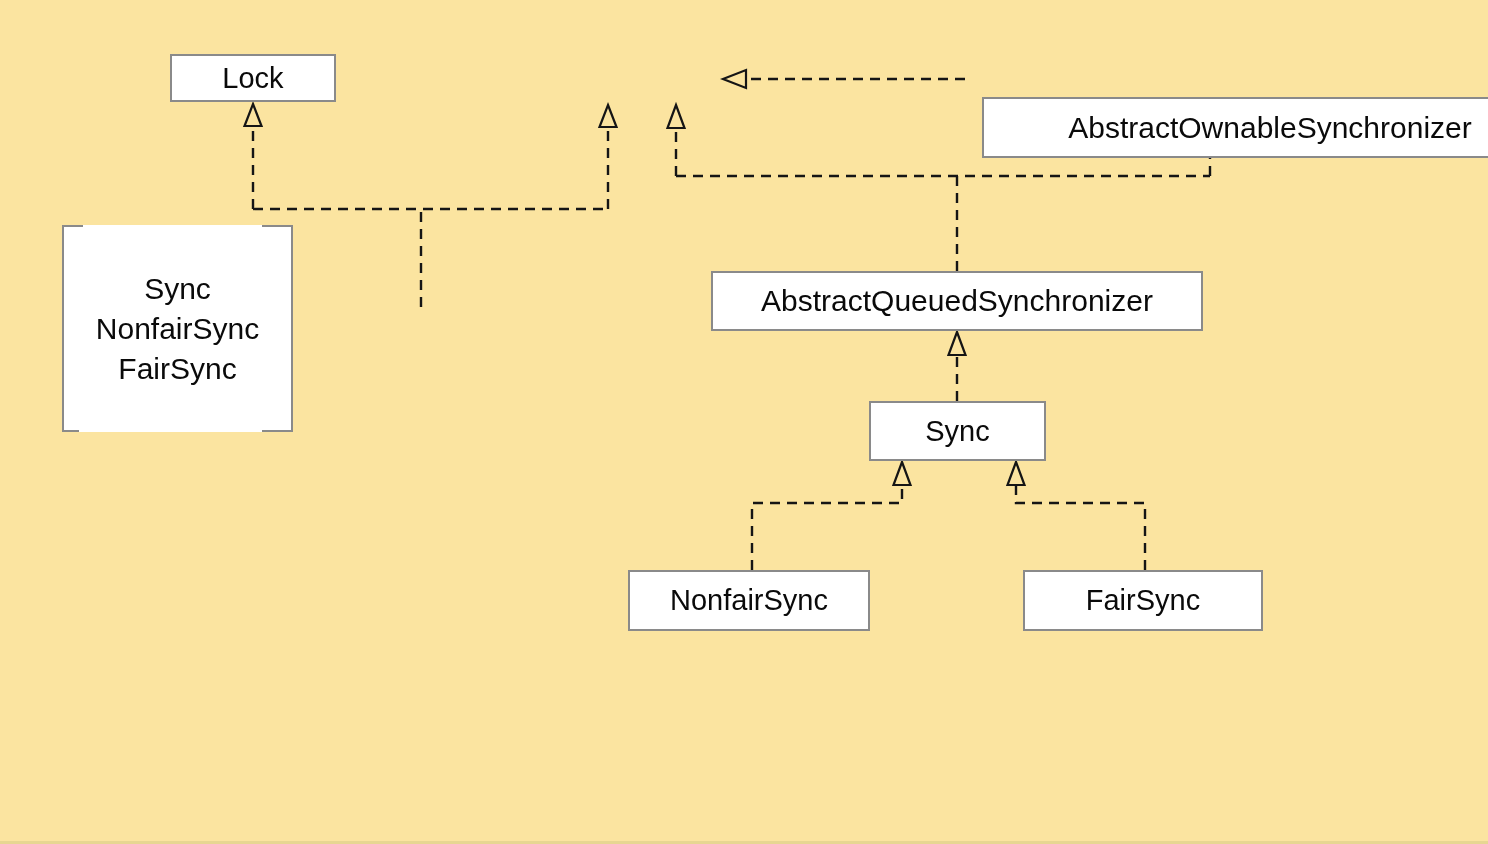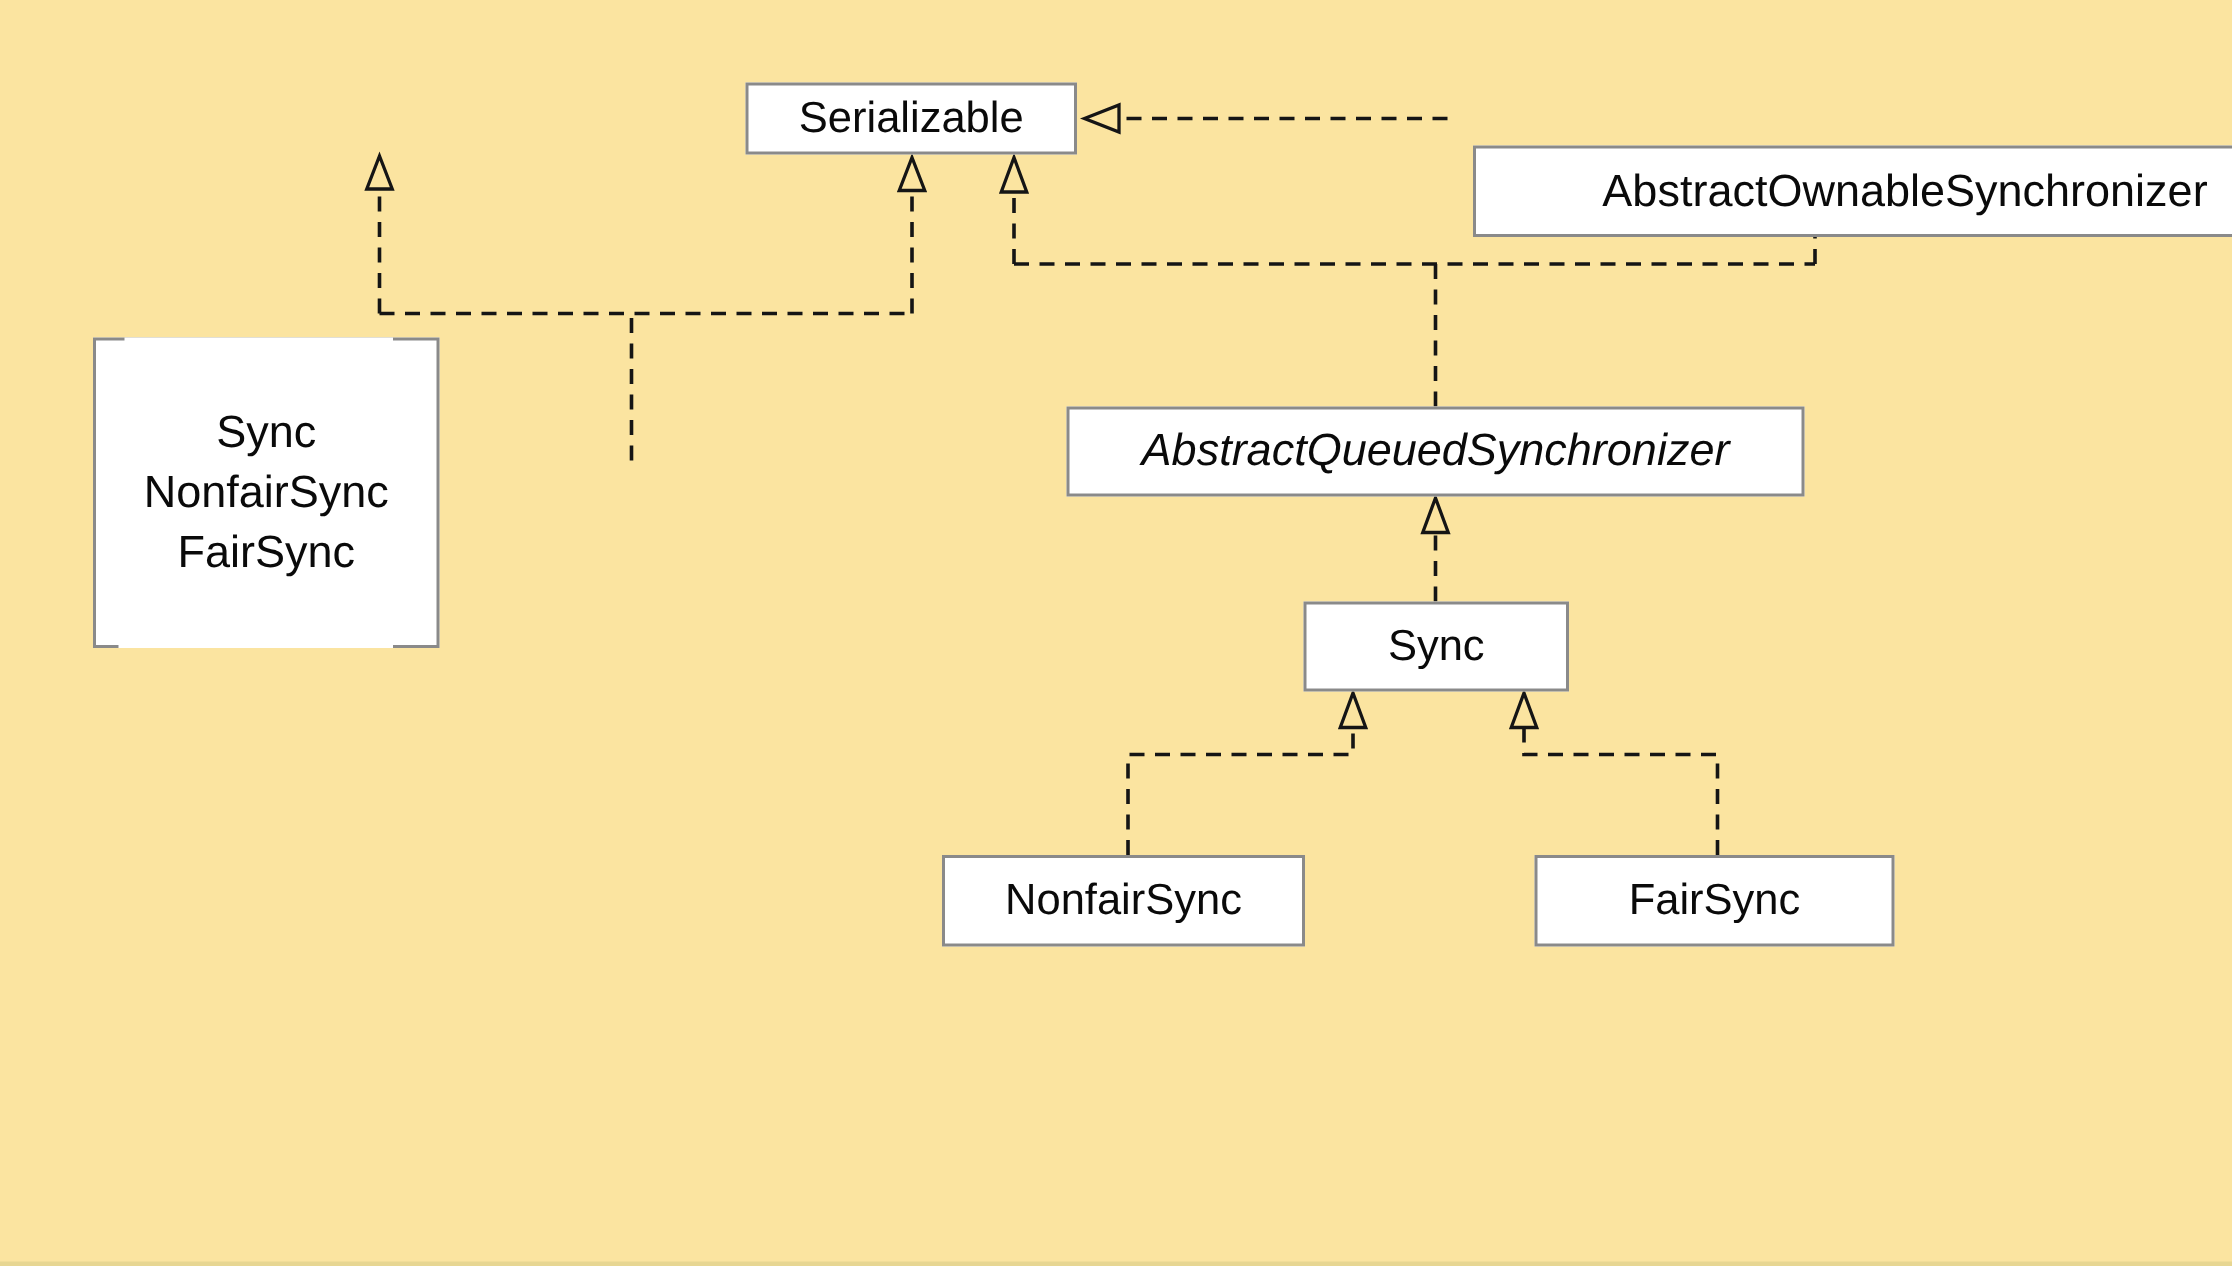--- a/index.html
+++ b/index.html
@@ -109,37 +109,37 @@
       <path class="dash" d="M752 570 V503 H902 V485"></path>
       <path class="tri" d="M902 462 L910.5 485 L893.5 485 Z"></path>
     </g>
 
     <g>
       <path class="dash" d="M1145 570 V503 H1016 V485"></path>
       <path class="tri" d="M1016 462 L1024.5 485 L1007.5 485 Z"></path>
     </g>
   </svg>
 
+  <div class="node" style="left:170px;top:54px;width:166px;height:48px;">
+    <span>Lock</span>
+  </div>
 
-  <div class="node" style="left:497px;top:55px;width:221px;height:48px;">
-    <span>Serializable</span>
-  </div>
 
   <div class="node big-font" style="left:982px;top:49px;width:576px;height:61px;margin-top:48px;">
     <span>AbstractOwnableSynchronizer</span>
   </div>
 
   <div class="node multi" style="left:62px;top:225px;width:231px;height:207px;">
     <span>Sync</span>
     <span>NonfairSync</span>
     <span>FairSync</span>
   </div>
 
 
-  <div class="node big-font" style="left:711px;top:271px;width:492px;height:60px;font-style:italic;">
+  <div class="node big-font" style="left:711px;top:271px;width:492px;height:60px;">
     <span>AbstractQueuedSynchronizer</span>
   </div>
 
   <div class="node" style="left:869px;top:401px;width:177px;height:60px;">
     <span>Sync</span>
   </div>
 
   <div class="node" style="left:628px;top:570px;width:242px;height:61px;">
     <span>NonfairSync</span>
   </div>

